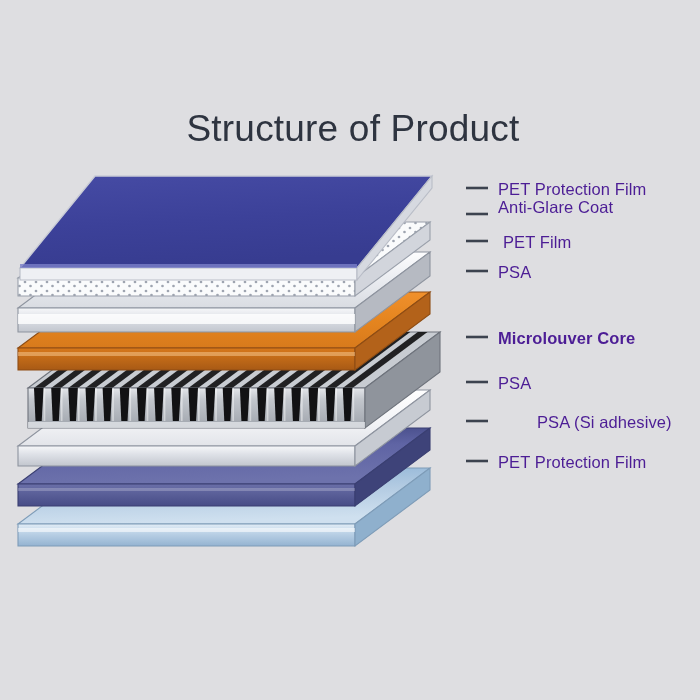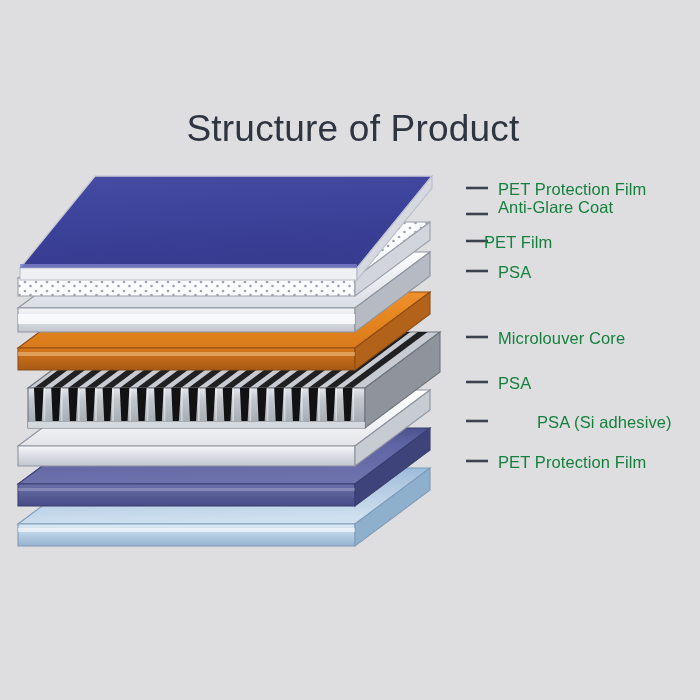--- a/index.html
+++ b/index.html
@@ -18,21 +18,21 @@
     text-align:center;
     color:#2e3440;
     font-size:37px;
     font-weight:400;
     letter-spacing:0.2px;
     padding-left:6px;
     box-sizing:border-box;
   }
   .label{
     position:absolute;
-    color:#15803d;
+    color:#4c1d95;
     font-size:16.5px;
     font-weight:400;
     white-space:nowrap;
     letter-spacing:0.1px;
   }
 </style>
 </head>
 <body>
 
 <div id="stage">
@@ -238,21 +238,21 @@
         <line x1="466" x2="488" y1="337" y2="337" stroke="#3c434f" stroke-width="2.6"></line>
         <line x1="466" x2="488" y1="382" y2="382" stroke="#3c434f" stroke-width="2.6"></line>
         <line x1="466" x2="488" y1="421" y2="421" stroke="#3c434f" stroke-width="2.6"></line>
         <line x1="466" x2="488" y1="461" y2="461" stroke="#3c434f" stroke-width="2.6"></line>
       </g>
   </svg>
 
   <div id="callout-labels">
       <div class="label" style="left: 498px; top: 180px;">PET Protection Film</div>
       <div class="label" style="left: 498px; top: 198px;">Anti-Glare Coat</div>
-      <div class="label" style="left: 484px; top: 233px;">PET Film</div>
+      <div class="label" style="left: 503px; top: 233px;">PET Film</div>
       <div class="label" style="left: 498px; top: 263px;">PSA</div>
-      <div class="label" style="left: 498px; top: 329px;">Microlouver Core</div>
+      <div class="label" style="left: 498px; top: 329px; font-weight: bold;">Microlouver Core</div>
       <div class="label" style="left: 498px; top: 374px;">PSA</div>
       <div class="label" style="left: 498px; top: 413px; margin-left: 39px;">PSA (Si adhesive)</div>
       <div class="label" style="left: 498px; top: 453px;">PET Protection Film</div>
     </div>
 
 </div>
 
 </body></html>

